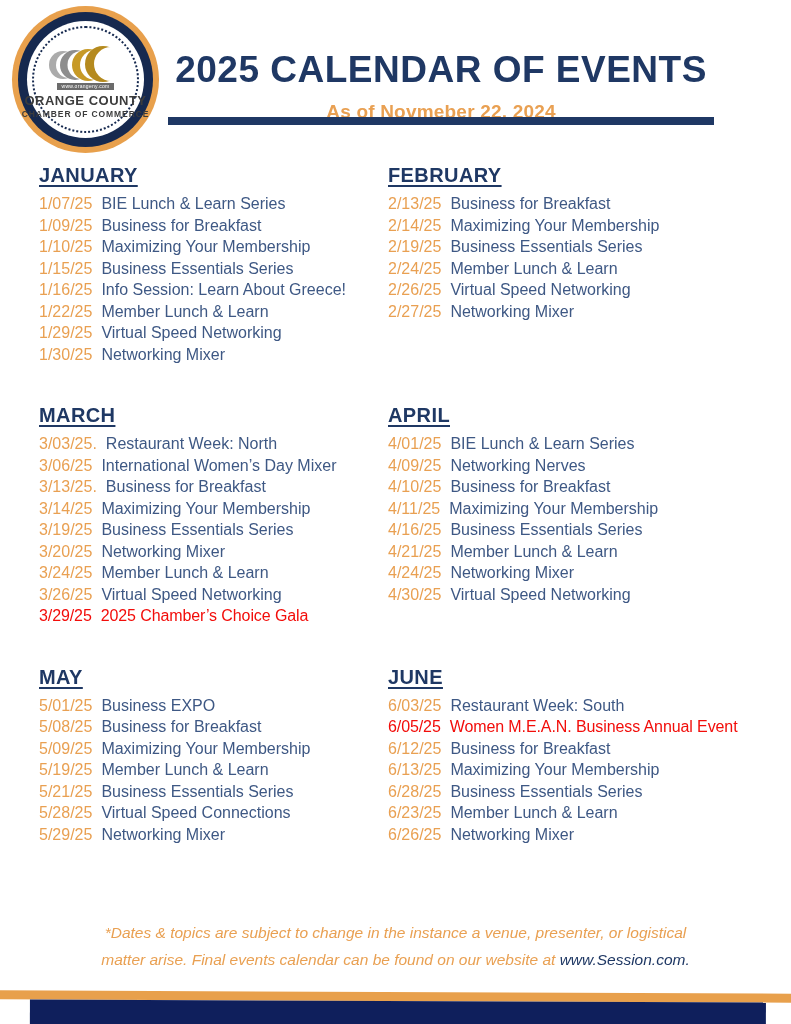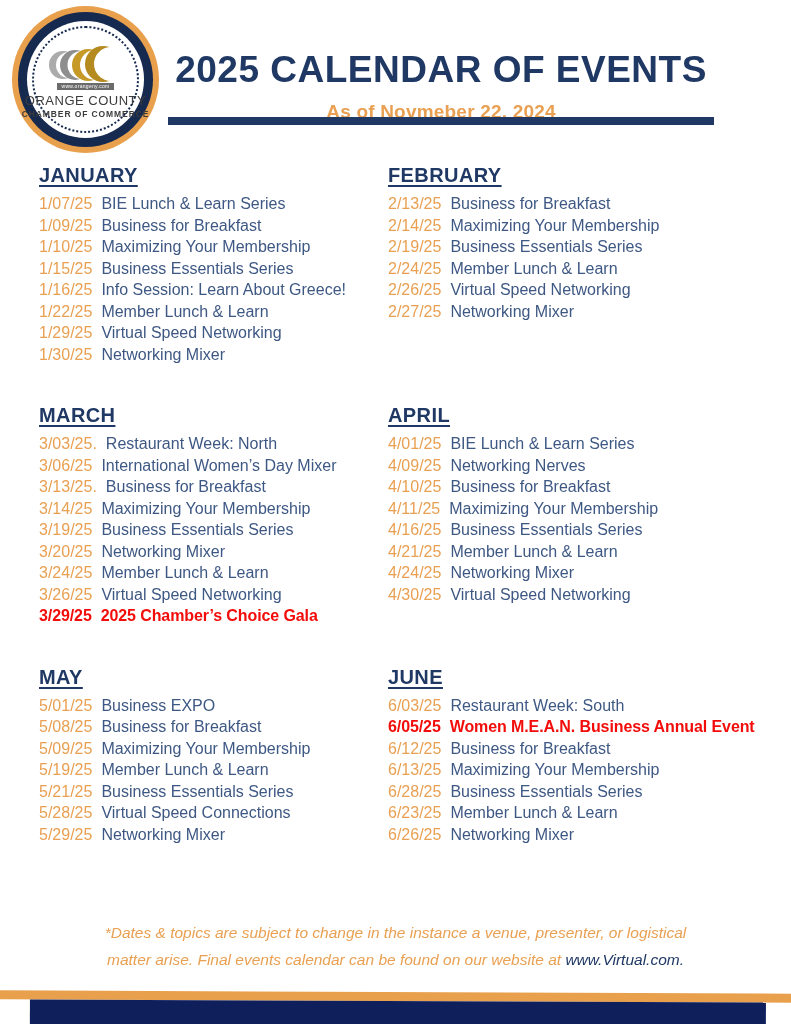--- a/index.html
+++ b/index.html
@@ -12,35 +12,35 @@
   .page{position:relative;width:791px;height:1024px;background:#ffffff;overflow:hidden;}
 
   
   .logo{position:absolute;left:12px;top:6px;width:147px;height:147px;border-radius:50%;background:var(--bar_orange);}
   .logo-navy{position:absolute;inset:6px;border-radius:50%;background:var(--logo_navy);}
   .logo-white{position:absolute;inset:15px;border-radius:50%;background:#fff;}
   .logo-dotted{position:absolute;inset:20px;border-radius:50%;border:2px dotted var(--logo_navy);}
   .logo-content{position:absolute;inset:22px;display:flex;flex-direction:column;align-items:center;justify-content:center;text-align:center;}
   .logo-marks{margin-top:2px;}
   .logo-url{background:#6b6b6b;color:#fff;font-size:5px;line-height:7px;padding:0 4px;letter-spacing:.3px;margin-top:-2px;}
-  .logo-org1{font-size:13px;font-weight:400;color:var(--logo_text);letter-spacing:.5px;margin-top:3px;white-space:nowrap;}
+  .logo-org1{font-size:13px;font-weight:700;color:var(--logo_text);letter-spacing:.5px;margin-top:3px;white-space:nowrap;}
   .logo-org2{font-size:8.5px;font-weight:600;color:var(--logo_text);letter-spacing:.9px;margin-top:1px;white-space:nowrap;}
 
   
   .title-block{position:absolute;left:168px;top:34px;width:546px;text-align:center;margin-top:15px;}
   .page-title{font-size:37px;font-weight:bold;color:var(--navy);letter-spacing:.5px;white-space:nowrap;}
   .subtitle{font-size:19px;font-weight:bold;color:var(--orange);margin-top:10px;letter-spacing:.2px;}
   .header-rule{position:absolute;left:168px;top:117px;width:546px;height:8px;background:var(--navy);}
 
   
   .months{position:absolute;left:39px;top:164px;width:734px;display:grid;grid-template-columns:349px 1fr;row-gap:39px;}
   .month-name{display:inline-block;font-size:20px;font-weight:bold;color:var(--navy);letter-spacing:.4px;text-decoration:underline;text-decoration-thickness:2px;text-underline-offset:3px;margin-bottom:6px;}
   .event{font-size:16px;line-height:21.5px;color:var(--slate);white-space:nowrap;}
   .event .date{color:var(--orange);margin-right:9px;text-align:right;}
-  .event.hl{color:var(--red);font-weight:bold;letter-spacing:-0.1px;}
+  .event.hl{color:var(--red);font-weight:normal;letter-spacing:-0.1px;}
   .event.hl .date{color:var(--red);}
 
   
   .footer{position:absolute;left:40px;right:40px;top:919px;text-align:center;font-style:italic;font-weight:normal;font-size:15.5px;line-height:27px;color:var(--orange);}
   .footer .site{color:var(--navy);}
 
   
   .bottom-bars{position:absolute;left:-4px;right:-4px;top:992px;height:40px;transform:rotate(0.25deg);transform-origin:50% 0;}
   .bar-orange{position:absolute;left:0;right:0;top:0;height:9px;background:var(--bar_orange);}
   .bar-navy{position:absolute;left:34px;right:29px;top:9px;height:28px;background:var(--bar_navy);}
@@ -82,21 +82,21 @@
       <div class="month"><div class="month-name">FEBRUARY</div><div class="event"><span class="date">2/13/25</span><span>Business for Breakfast</span></div><div class="event"><span class="date">2/14/25</span><span>Maximizing Your Membership</span></div><div class="event"><span class="date">2/19/25</span><span>Business Essentials Series</span></div><div class="event"><span class="date">2/24/25</span><span>Member Lunch &amp; Learn</span></div><div class="event"><span class="date">2/26/25</span><span>Virtual Speed Networking</span></div><div class="event"><span class="date">2/27/25</span><span>Networking Mixer</span></div></div>
       <div class="month"><div class="month-name">MARCH</div><div class="event"><span class="date">3/03/25.</span><span>Restaurant Week: North</span></div><div class="event"><span class="date">3/06/25</span><span>International Women’s Day Mixer</span></div><div class="event"><span class="date">3/13/25.</span><span>Business for Breakfast</span></div><div class="event"><span class="date">3/14/25</span><span>Maximizing Your Membership</span></div><div class="event"><span class="date">3/19/25</span><span>Business Essentials Series</span></div><div class="event"><span class="date">3/20/25</span><span>Networking Mixer</span></div><div class="event"><span class="date">3/24/25</span><span>Member Lunch &amp; Learn</span></div><div class="event"><span class="date">3/26/25</span><span>Virtual Speed Networking</span></div><div class="event hl"><span class="date">3/29/25</span><span>2025 Chamber’s Choice Gala</span></div></div>
       <div class="month"><div class="month-name">APRIL</div><div class="event"><span class="date">4/01/25</span><span>BIE Lunch &amp; Learn Series</span></div><div class="event"><span class="date">4/09/25</span><span>Networking Nerves</span></div><div class="event"><span class="date">4/10/25</span><span>Business for Breakfast</span></div><div class="event"><span class="date">4/11/25</span><span>Maximizing Your Membership</span></div><div class="event"><span class="date">4/16/25</span><span>Business Essentials Series</span></div><div class="event"><span class="date">4/21/25</span><span>Member Lunch &amp; Learn</span></div><div class="event"><span class="date">4/24/25</span><span>Networking Mixer</span></div><div class="event"><span class="date">4/30/25</span><span>Virtual Speed Networking</span></div></div>
       <div class="month"><div class="month-name">MAY</div><div class="event"><span class="date">5/01/25</span><span>Business EXPO</span></div><div class="event"><span class="date">5/08/25</span><span>Business for Breakfast</span></div><div class="event"><span class="date">5/09/25</span><span>Maximizing Your Membership</span></div><div class="event"><span class="date">5/19/25</span><span>Member Lunch &amp; Learn</span></div><div class="event"><span class="date">5/21/25</span><span>Business Essentials Series</span></div><div class="event"><span class="date">5/28/25</span><span>Virtual Speed Connections</span></div><div class="event"><span class="date">5/29/25</span><span>Networking Mixer</span></div></div>
       <div class="month"><div class="month-name">JUNE</div><div class="event"><span class="date">6/03/25</span><span>Restaurant Week: South</span></div><div class="event hl"><span class="date">6/05/25</span><span>Women M.E.A.N. Business Annual Event</span></div><div class="event"><span class="date">6/12/25</span><span>Business for Breakfast</span></div><div class="event"><span class="date">6/13/25</span><span>Maximizing Your Membership</span></div><div class="event"><span class="date">6/28/25</span><span>Business Essentials Series</span></div><div class="event"><span class="date">6/23/25</span><span>Member Lunch &amp; Learn</span></div><div class="event"><span class="date">6/26/25</span><span>Networking Mixer</span></div></div>
     </div>
 
   <div class="footer">
     <span>*Dates &amp; topics are subject to change in the instance a venue, presenter, or logistical</span><br>
     <span>matter arise. Final events calendar can be found on our website at</span>
-    <span class="site">www.Virtual.com.</span>
+    <span class="site">www.Session.com.</span>
   </div>
 
   <div class="bottom-bars">
     <div class="bar-orange"></div>
     <div class="bar-navy"></div>
   </div>
 
 </div>
 
 </body></html>

